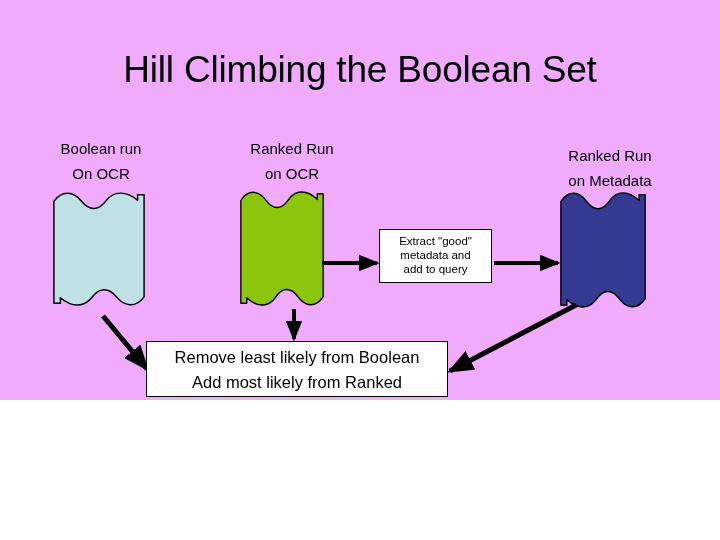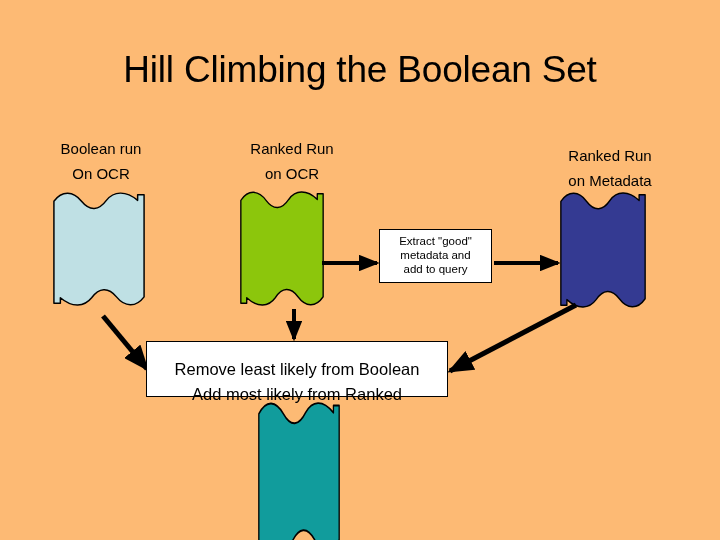--- a/index.html
+++ b/index.html
@@ -8,23 +8,23 @@
     padding: 0;
     background: #ffffff;
   }
   body {
     font-family: "Liberation Sans", "DejaVu Sans", sans-serif;
     color: #000000;
   }
   #slide {
     position: relative;
     width: 720px;
-    height: 540px;
+    height: 400px;
     overflow: hidden;
-    background: #fdba74;
+    background: #f0abfc;
   }
 
   
   #slide-title {
     position: absolute;
     left: 0;
     top: 48px;
     width: 720px;
     text-align: center;
     font-size: 37px;
@@ -80,21 +80,21 @@
     line-height: 14px;
     padding-top: 4px;
   }
   #box-hillclimb {
     left: 146px;
     top: 341px;
     width: 302px;
     height: 56px;
     font-size: 16.5px;
     line-height: 25px;
-    padding-top: 15px;
+    padding-top: 3px;
   }
 
   
   #connectors {
     position: absolute;
     left: 0;
     top: 0;
     width: 720px;
     height: 540px;
     pointer-events: none;

